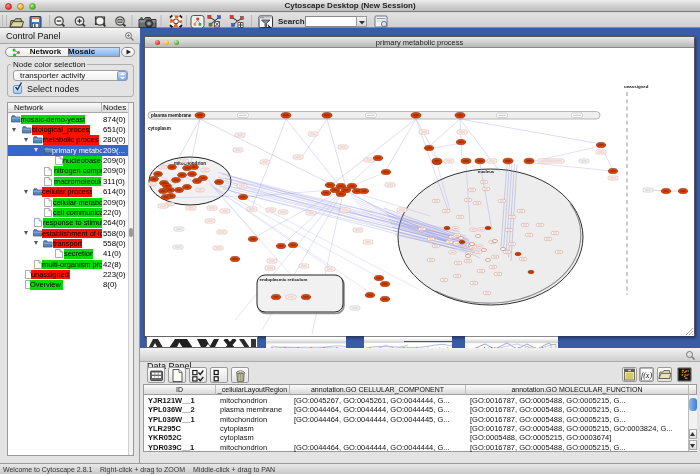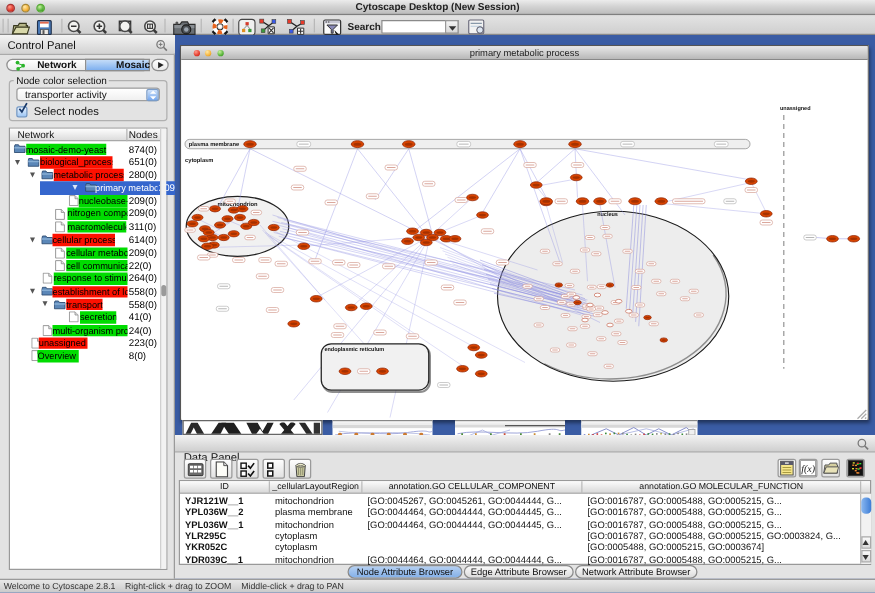--- a/index.html
+++ b/index.html
@@ -28,21 +28,21 @@
 #tree{left:7px;top:74px;width:127px;height:354px;background:#fff;border:1px solid #9a9a9a;}
 #treesb{left:128px;top:75px;width:5px;height:352px;background:#f2f2f2;border-left:1px solid #d0d0d0;}
 #treesbthumb{left:129px;top:200px;width:3.5px;height:9px;background:#9a9a9a;border-radius:2px;}
 #treehead{left:0;top:0;width:125px;height:10px;background:linear-gradient(#fdfdfd,#dcdcdc);border-bottom:1px solid #a8a8a8;}
 #treehead .c1{position:absolute;left:6px;top:0;font-size:8px;color:#111;line-height:10px;}
 #treehead .c2{position:absolute;left:95px;top:0;font-size:8px;color:#111;line-height:10px;}
 #treehead .div{position:absolute;left:93px;top:0;width:1px;height:10px;background:#b5b5b5;}
 .trow{position:absolute;left:0;width:125px;height:10.35px;font-size:7.4px;}
 .trow .hl{position:absolute;top:0.5px;height:9.5px;line-height:9.5px;color:#000;white-space:nowrap;overflow:hidden;}
 .trow .num{position:absolute;left:95px;top:0.5px;line-height:9.5px;color:#000;font-size:7.8px;}
-.trow.sel{background:#3566cd;margin-left:24px;}
+.trow.sel{background:#3566cd;}
 .trow.sel .hl,.trow.sel .num{color:#fff;}
 .arr{position:absolute;top:3px;width:0;height:0;border-left:2.8px solid transparent;border-right:2.8px solid transparent;border-top:4px solid #555;}
 .trow.sel .arr{border-top-color:#dce6f8;}
 
 #desktop{left:140px;top:28px;width:560px;height:435px;background:#3a5ca4;overflow:hidden;}
 
 #netframe{left:4px;top:8px;width:551px;height:300px;background:#fff;border:1px solid #555;box-shadow:1px 2px 3px rgba(0,0,0,0.45);}
 #netTitle{left:0;top:0;width:100%;height:11px;background:linear-gradient(#e8e8e8,#b9b9b9);border-bottom:1px solid #888;}
 #netTitle .t{width:100%;text-align:center;font-size:7.5px;color:#222;line-height:11px;}
 
@@ -182,21 +182,21 @@
 <div class="abs tabcap">
 <div class="abs" style="left:0;top:0;width:115px;height:10px;background:linear-gradient(#fff,#ececec);border:1px solid #8f8f8f;border-radius:5px;"></div>
 <div class="abs" style="left:63px;top:0;width:52px;height:10px;background:linear-gradient(#c4dcf8,#7fb0ef);border:1px solid #8f8f8f;"></div>
 <svg class="abs" style="left:7px;top:1px" width="9" height="9">
         <circle cx="2" cy="2" r="1.5" fill="#2ab52a"></circle>
         <circle cx="6.5" cy="4.5" r="1.5" fill="#2ab52a"></circle>
         <circle cx="2.5" cy="7" r="1.5" fill="#2ab52a"></circle>
         <path d="M2.8 3 L5.8 4 M5.5 5.5 L3.2 6.5" stroke="#2ab52a" stroke-width="0.8"></path>
       </svg>
 <div class="abs" style="left:18px;top:0;width:45px;text-align:center;font-size:8px;font-weight:bold;color:#111;line-height:10px;">Network</div>
-<div class="abs" style="left:63px;top:0;width:52px;text-align:right;font-size:8px;font-weight:bold;color:#111;line-height:10px;">Mosaic</div>
+<div class="abs" style="left:63px;top:0;width:52px;text-align:left;font-size:8px;font-weight:bold;color:#111;line-height:10px;">Mosaic</div>
 <div class="abs" style="left:116px;top:0;width:14px;height:10px;background:linear-gradient(#fff,#e8e8e8);border:1px solid #8f8f8f;border-radius:5px;"></div>
 <svg class="abs" style="left:120px;top:2px" width="8" height="7">
         <path d="M1.5 0.5 L6 3 L1.5 5.5 Z" fill="#222"></path>
       </svg>
 </div>
 <div class="abs grpbox"></div>
 <div class="abs grplabel">Node color selection</div>
 <div class="abs combo">transporter activity</div>
 <div class="abs spin"></div>
 <svg class="abs" style="left:118px;top:43.5px" width="9" height="9">
@@ -331,21 +331,21 @@
         </svg>
 <span class="hl" style="left:56.0px;width:29.0px;background:#00dc00;">secretion</span>
 <span class="num">41(0)</span>
 </div>
 <div class="trow" style="top:156.10px">
 <svg style="position:absolute;left:26px;top:0.6px" width="8" height="9">
           <path d="M0.5 0.5 L5 0.5 L7.5 3 L7.5 8.5 L0.5 8.5 Z" fill="#fff" stroke="#888" stroke-width="0.7"></path>
           <path d="M5 0.5 L5 3 L7.5 3" fill="#ddd" stroke="#888" stroke-width="0.6"></path>
         </svg>
 <span class="hl" style="left:34.0px;width:60.0px;background:#00dc00;">multi-organism pro</span>
-<span class="num">24(0)</span>
+<span class="num">42(8)</span>
 </div>
 <div class="trow" style="top:166.45px">
 <svg style="position:absolute;left:16.5px;top:0.6px" width="8" height="9">
           <path d="M0.5 0.5 L5 0.5 L7.5 3 L7.5 8.5 L0.5 8.5 Z" fill="#fff" stroke="#888" stroke-width="0.7"></path>
           <path d="M5 0.5 L5 3 L7.5 3" fill="#ddd" stroke="#888" stroke-width="0.6"></path>
         </svg>
 <span class="hl" style="left:23.0px;width:39.0px;background:#fd1000;">unassigned</span>
 <span class="num">223(0)</span>
 </div>
 <div class="trow" style="top:176.80px">
@@ -1002,22 +1002,17 @@
 </div>
 <div class="abs" style="left:544px;top:10px;width:9px;height:56px;background:#f2f2f2;border-left:1px solid #bbb;"></div>
 <div class="abs" style="left:545px;top:13px;width:7.5px;height:13px;background:linear-gradient(90deg,#8ab8f0,#3d7dd6);border-radius:3.5px;"></div>
 <div class="abs" style="left:544.5px;top:44px;width:8.5px;height:10px;background:linear-gradient(#fafafa,#dadada);border:0.5px solid #aaa;"></div>
 <div class="abs" style="left:544.5px;top:55px;width:8.5px;height:10px;background:linear-gradient(#fafafa,#dadada);border:0.5px solid #aaa;"></div>
 <svg class="abs" style="left:544px;top:44px" width="9" height="22">
         <path d="M4.5 3 L7 7 L2 7 Z" fill="#333"></path>
         <path d="M4.5 19 L7 15 L2 15 Z" fill="#333"></path>
       </svg>
 </div>
-<div class="tabs abs">
-<div class="abs" style="left:138px;top:0;width:92px;height:11px;background:linear-gradient(#b5d0f2,#84b0e8);border:1px solid #8a8a8a;border-radius:5.5px;font-size:7.5px;text-align:center;line-height:10px;color:#111;">Node Attribute Browser</div>
-<div class="abs" style="left:231px;top:0;width:88px;height:11px;background:linear-gradient(#fafafa,#dcdcdc);border:1px solid #8a8a8a;border-radius:5.5px;font-size:7.5px;text-align:center;line-height:10px;color:#111;">Edge Attribute Browser</div>
-<div class="abs" style="left:320px;top:0;width:98px;height:11px;background:linear-gradient(#fafafa,#dcdcdc);border:1px solid #8a8a8a;border-radius:5.5px;font-size:7.5px;text-align:center;line-height:10px;color:#111;">Network Attribute Browser</div>
-</div>
 </div>
 <div id="status" class="abs">
     <span style="left:3px">Welcome to Cytoscape 2.8.1</span>
     <span style="left:100px">Right-click + drag to ZOOM</span>
     <span style="left:193px">Middle-click + drag to PAN</span>
   </div>
 </body></html>

